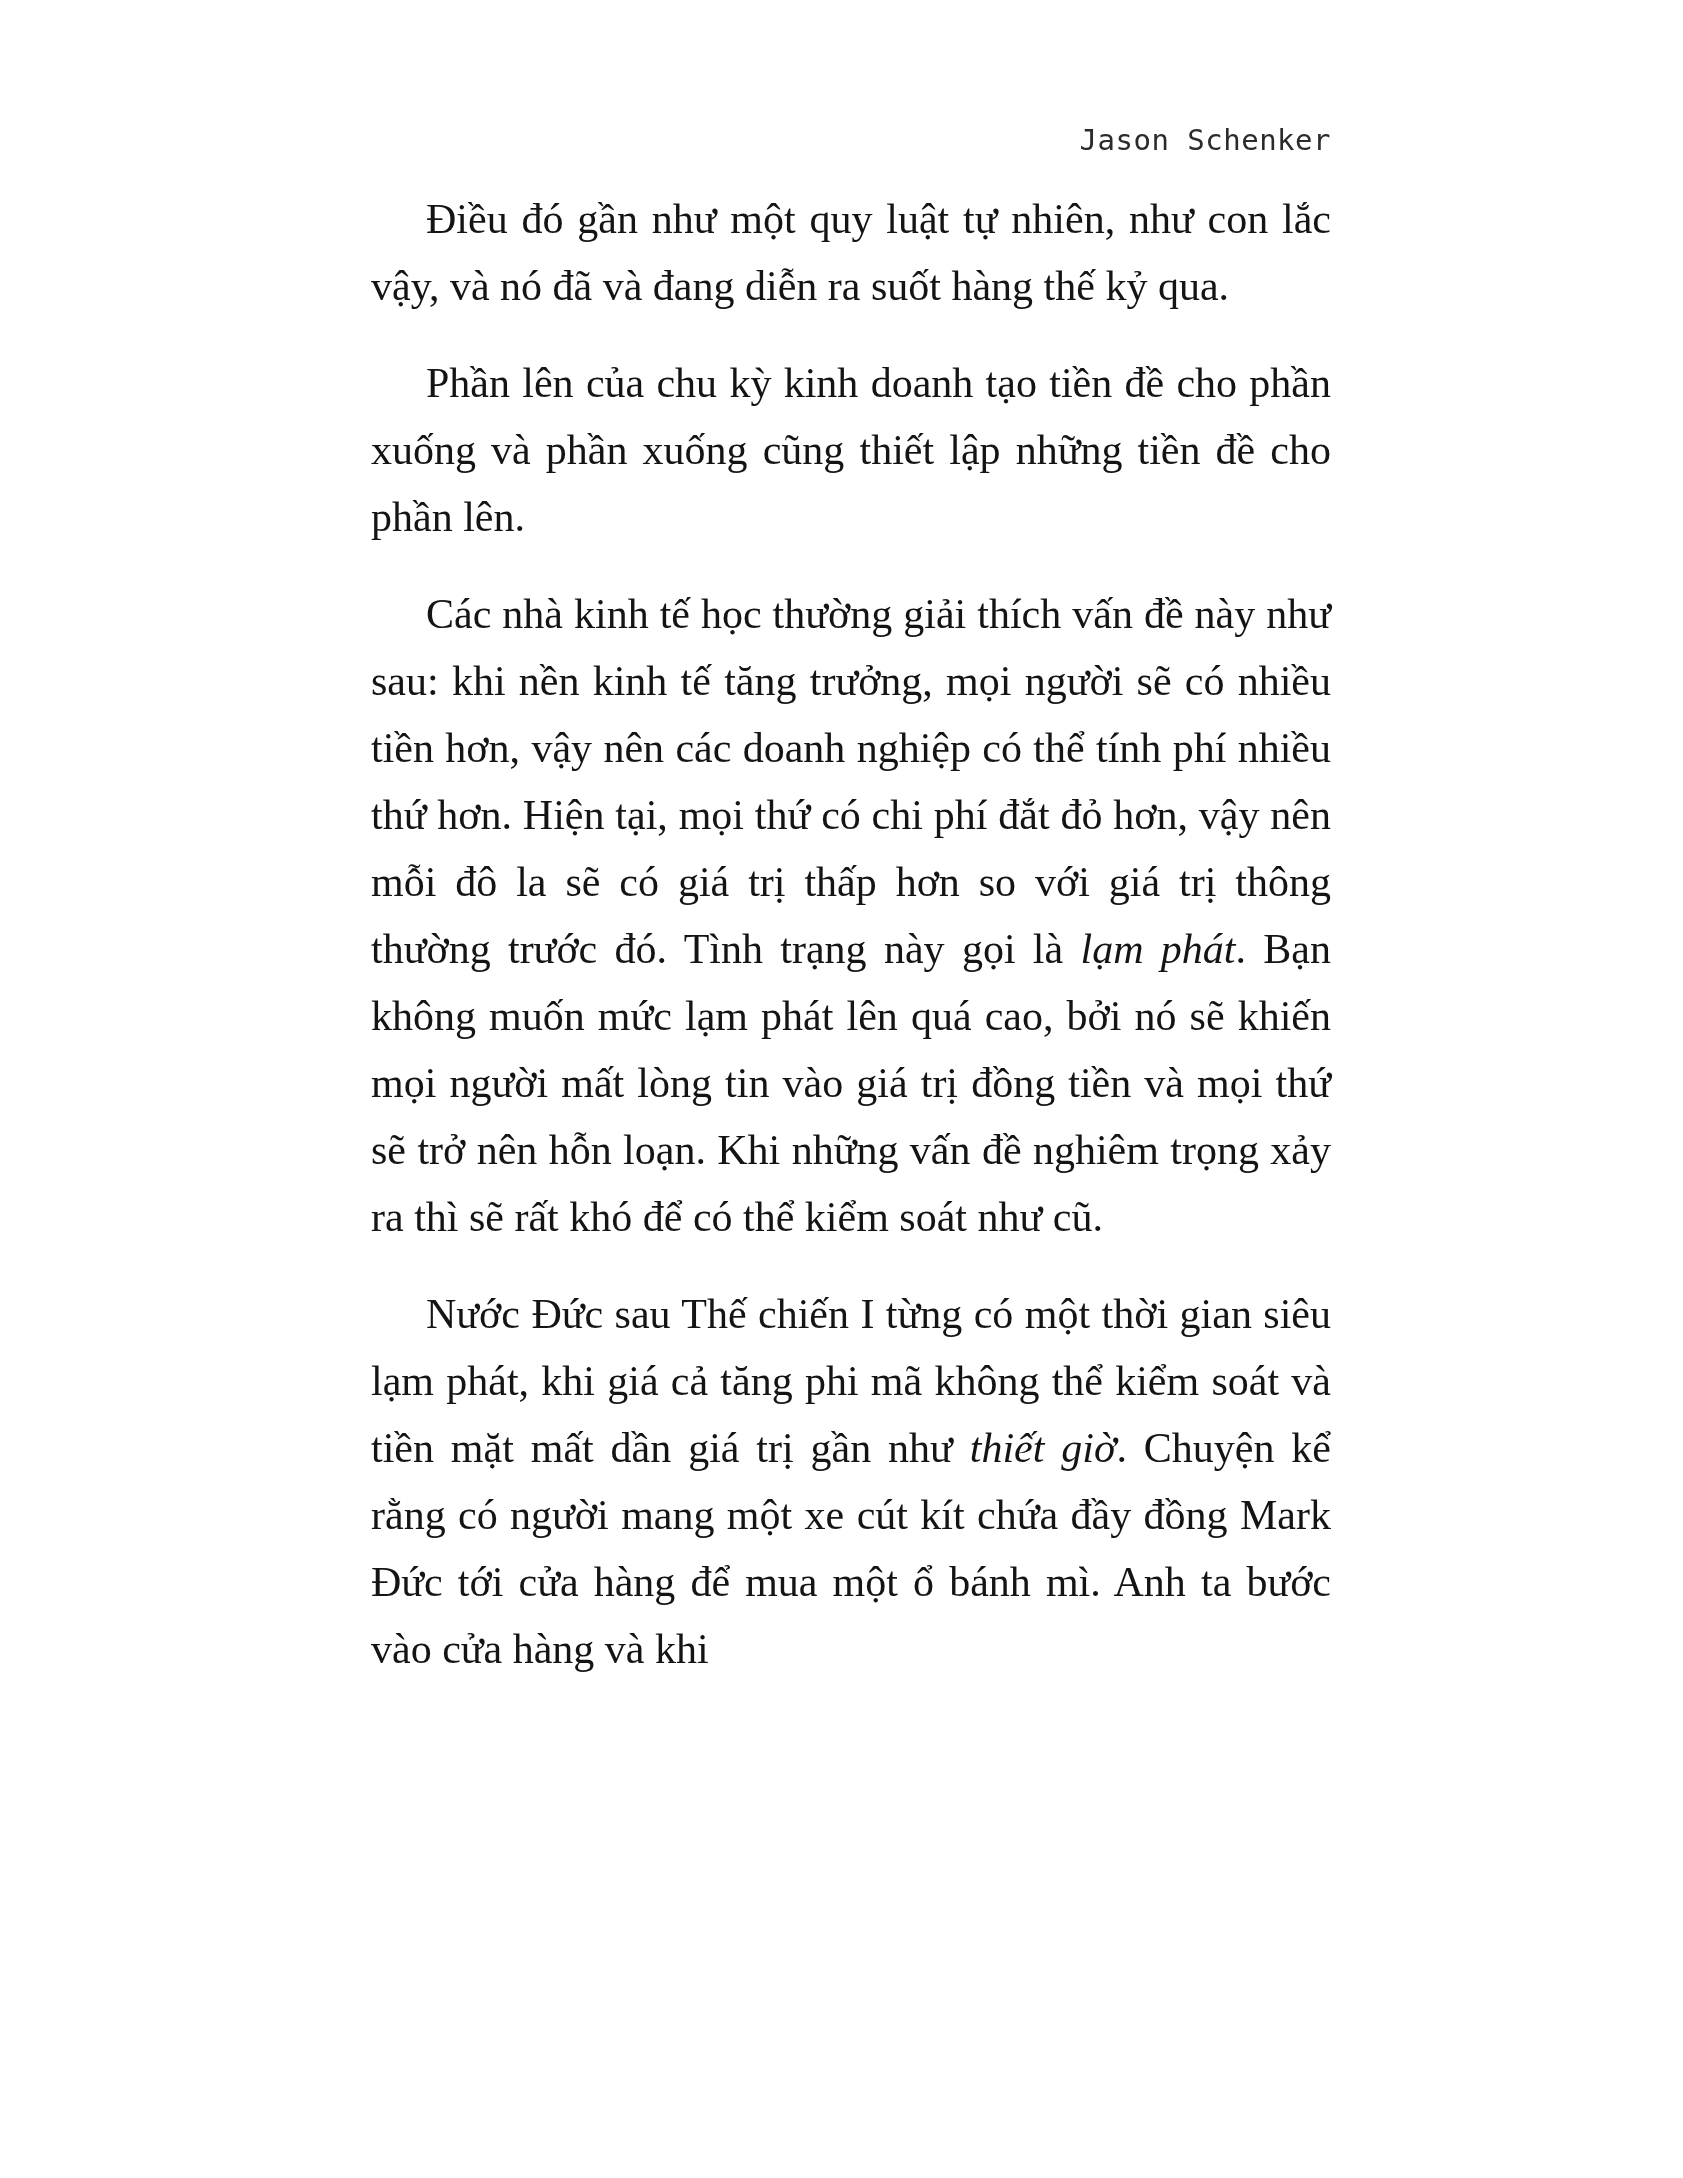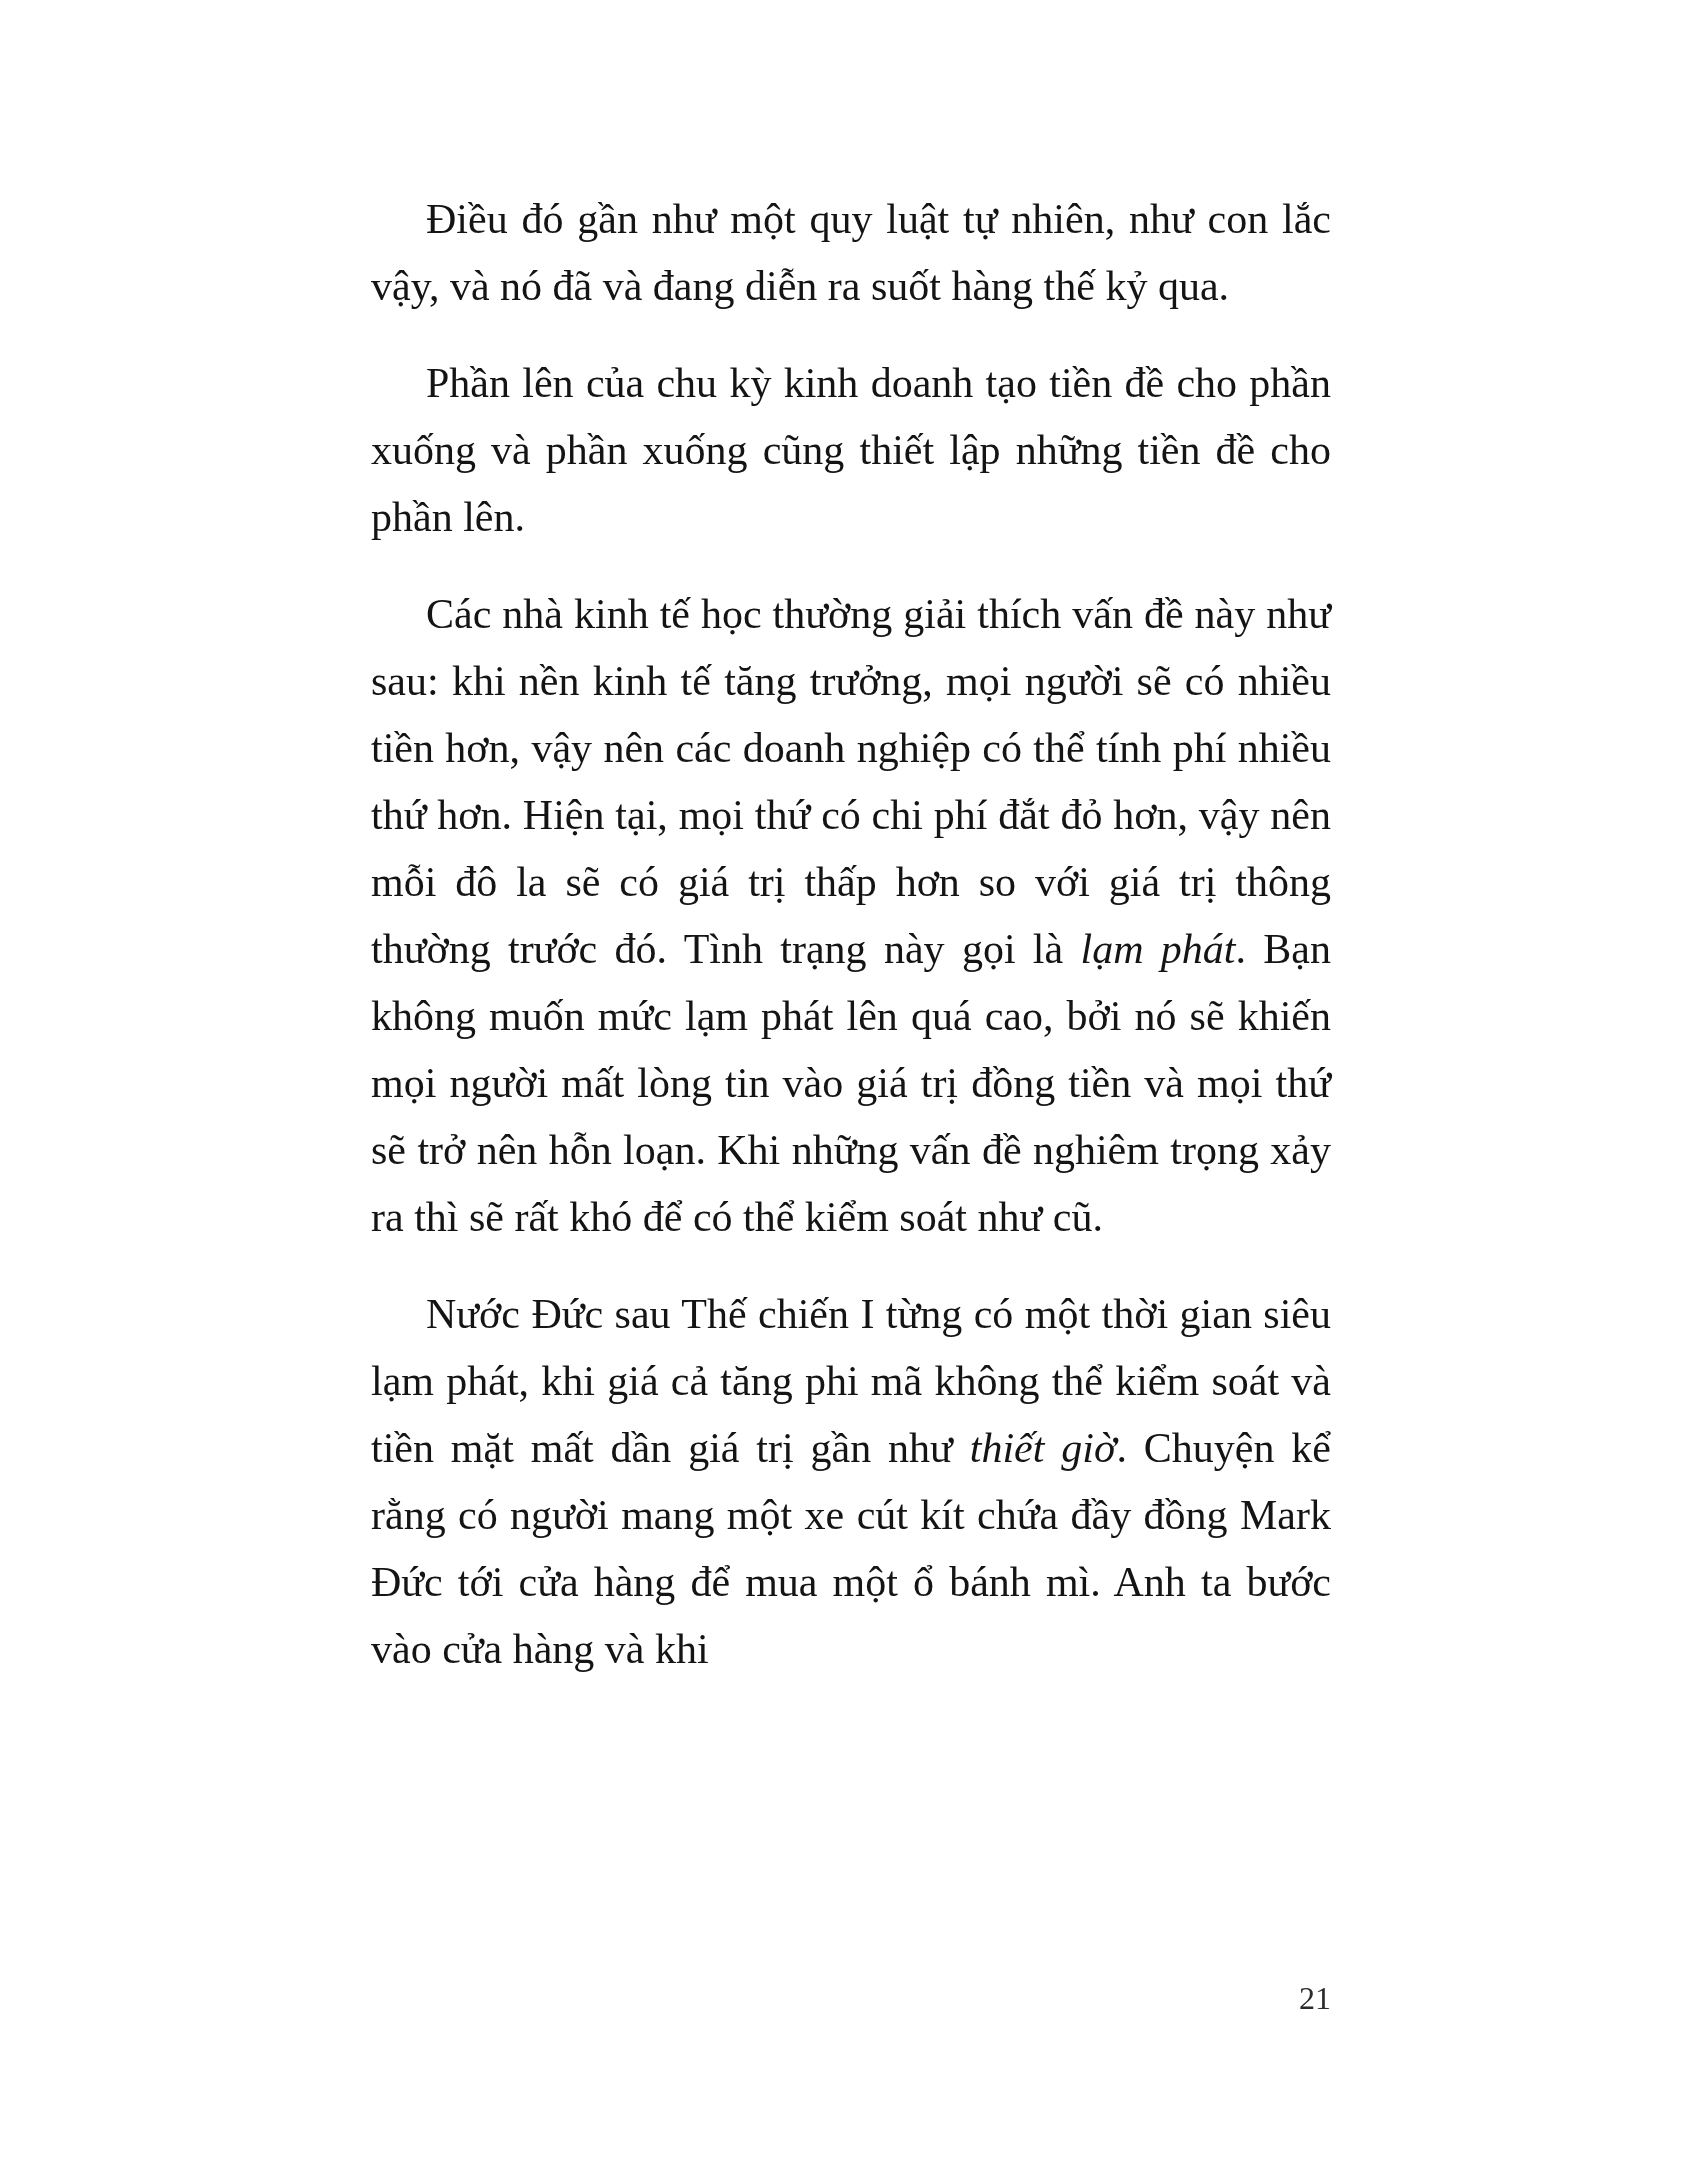--- a/index.html
+++ b/index.html
@@ -68,24 +68,24 @@
     font-size: 32px;
     line-height: 40px;
     color: #2b2b2b;
   }
 </style>
 </head>
 <body>
 
 <div class="page">
 
+  <div class="running-head">Jason Schenker</div>
 
   <div class="text-block">
       <p class="para"><span>Điều đó gần như một quy luật tự nhiên, như con lắc vậy, và nó đã và đang diễn ra suốt hàng thế kỷ qua.</span></p>
       <p class="para"><span>Phần lên của chu kỳ kinh doanh tạo tiền đề cho phần xuống và phần xuống cũng thiết lập những tiền đề cho phần lên.</span></p>
       <p class="para"><span>Các nhà kinh tế học thường giải thích vấn đề này như sau: khi nền kinh tế tăng trưởng, mọi người sẽ có nhiều tiền hơn, vậy nên các doanh nghiệp có thể tính phí nhiều thứ hơn. Hiện tại, mọi thứ có chi phí đắt đỏ hơn, vậy nên mỗi đô la sẽ có giá trị thấp hơn so với giá trị thông thường trước đó. Tình trạng này gọi là </span><em>lạm phát</em><span>. Bạn không muốn mức lạm phát lên quá cao, bởi nó sẽ khiến mọi người mất lòng tin vào giá trị đồng tiền và mọi thứ sẽ trở nên hỗn loạn. Khi những vấn đề nghiêm trọng xảy ra thì sẽ rất khó để có thể kiểm soát như cũ.</span></p>
       <p class="para"><span>Nước Đức sau Thế chiến I từng có một thời gian siêu lạm phát, khi giá cả tăng phi mã không thể kiểm soát và tiền mặt mất dần giá trị gần như </span><em>thiết giờ</em><span>. Chuyện kể rằng có người mang một xe cút kít chứa đầy đồng Mark Đức tới cửa hàng để mua một ổ bánh mì. Anh ta bước vào cửa hàng và khi</span></p>
     </div>
 
-  <div class="folio">21</div>
 
 </div>
 
 
 </body></html>

